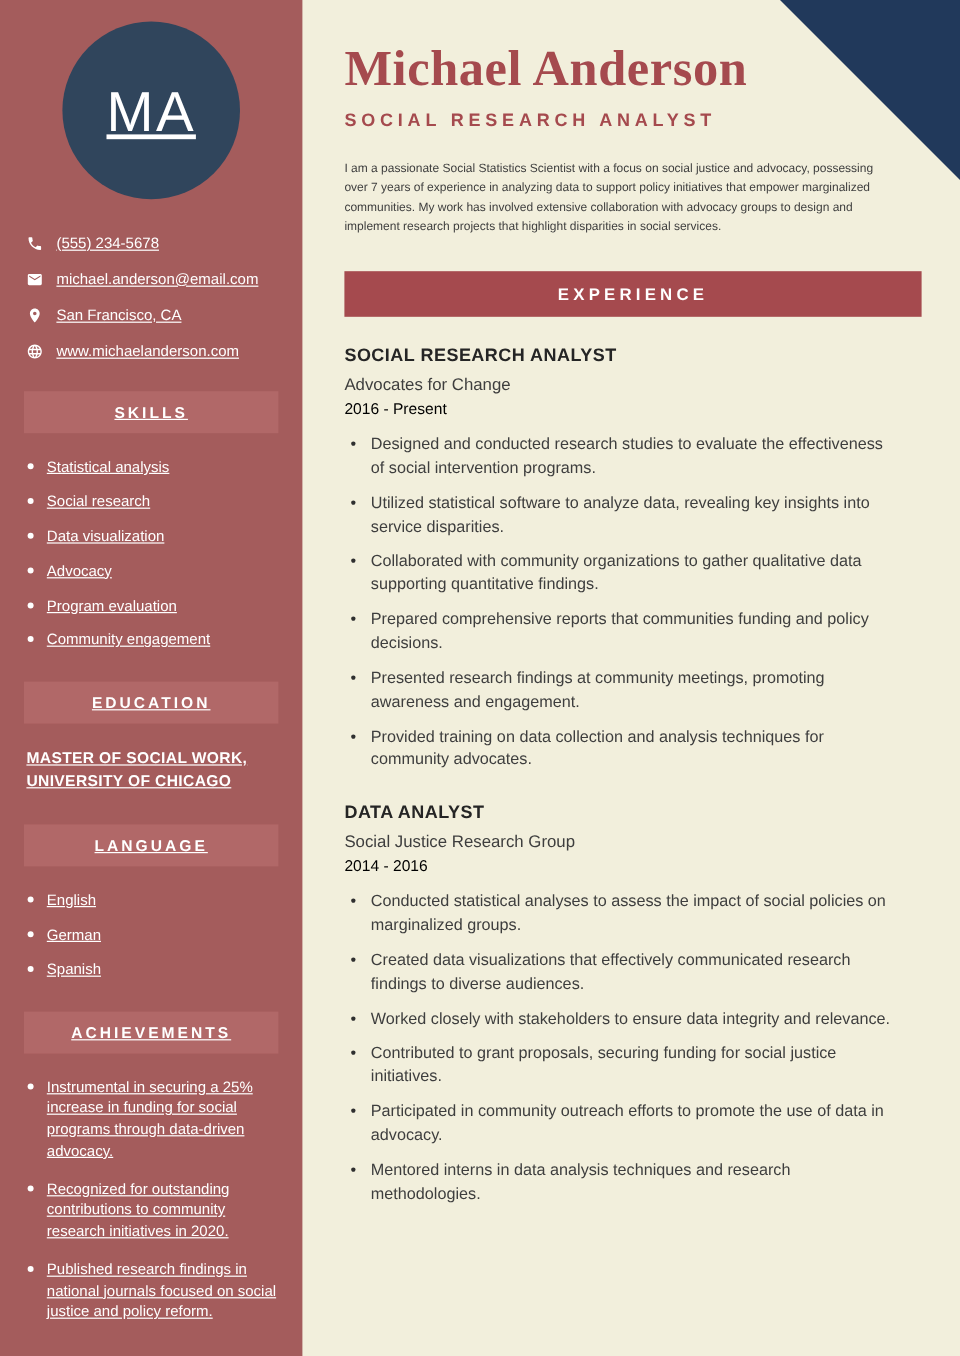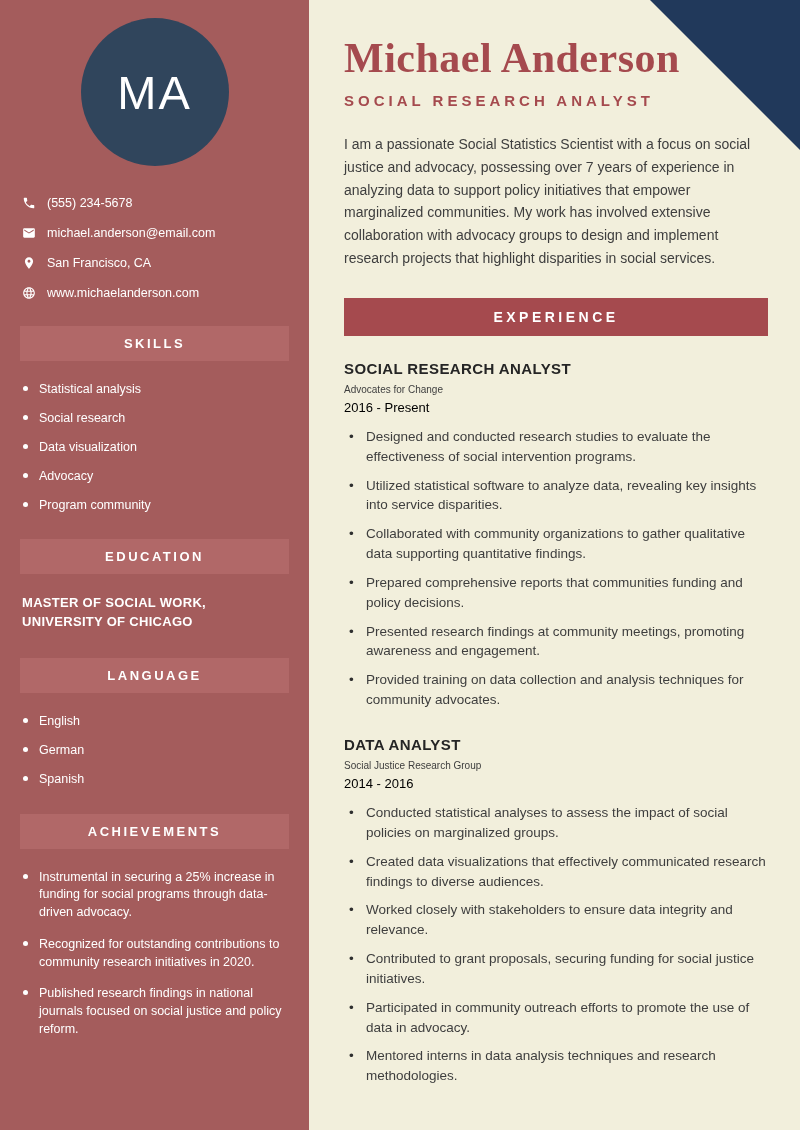--- a/index.html
+++ b/index.html
@@ -21,25 +21,26 @@
     position: absolute;
     top: 0; right: 0;
     width: 0; height: 0;
     border-top: 150px solid var(--navy-triangle, #21395b);
     border-left: 150px solid transparent;
     z-index: 2;
   }
 
   
   .sidebar {
-    width: 309px;
+    width: 252px;
     flex-shrink: 0;
     background: var(--sidebar-bg, #a45c5c);
     color: #ffffff;
     padding: 18px 20px 20px;
+    text-decoration: underline;
   }
   .avatar {
     width: 148px; height: 148px;
     border-radius: 50%;
     background: var(--avatar-bg, #30455c);
     margin: 0 auto 30px;
     display: flex; align-items: center; justify-content: center;
   }
   .avatar-initials {
     font-size: 47px;
@@ -103,21 +104,21 @@
     margin-bottom: 10px;
   }
   .role {
     font-size: 15px;
     font-weight: bold;
     letter-spacing: 4px;
     color: var(--accent-red, #a54a4e);
     margin-bottom: 24px;
   }
   .summary {
-    font-size: 14px;
+    font-size: 10px;
     line-height: 1.63;
     margin-bottom: 28px;
     max-width: 455px;
   }
   .exp-banner {
     background: var(--accent-red, #a54a4e);
     color: #ffffff;
     text-align: center;
     font-size: 14px;
     font-weight: bold;
@@ -126,21 +127,21 @@
     margin-bottom: 24px;
   }
   .job { margin-bottom: 26px; }
   .job-title {
     font-size: 15px;
     font-weight: bold;
     color: #252525;
     letter-spacing: 0.4px;
     margin-bottom: 7px;
   }
-  .job-company { font-size: 10px; color: #3e3e3e; margin-bottom: 5px; }
+  .job-company { font-size: 14px; color: #3e3e3e; margin-bottom: 5px; }
   .job-dates { font-size: 13px; color: #000000; margin-bottom: 12px; }
   .bullets { list-style: none; padding-left: 5px; }
   .bullets li {
     position: relative;
     padding-left: 17px;
     font-size: 13.5px;
     line-height: 1.47;
     margin-bottom: 9px;
     max-width: 450px;
   }
@@ -212,21 +213,25 @@
       <li>
           <span class="dot"></span>
           <span>Data visualization</span>
         </li>
       <li>
           <span class="dot"></span>
           <span>Advocacy</span>
         </li>
       <li>
           <span class="dot"></span>
-          <span>Program community</span>
+          <span>Program evaluation</span>
+        </li>
+      <li>
+          <span class="dot"></span>
+          <span>Community engagement</span>
         </li>
     </ul>
 
     <div class="side-banner">
       <span>EDUCATION</span>
     </div>
     <div class="edu-degree">MASTER OF SOCIAL WORK, UNIVERSITY OF CHICAGO</div>
 
     <div class="side-banner">
       <span>LANGUAGE</span>

